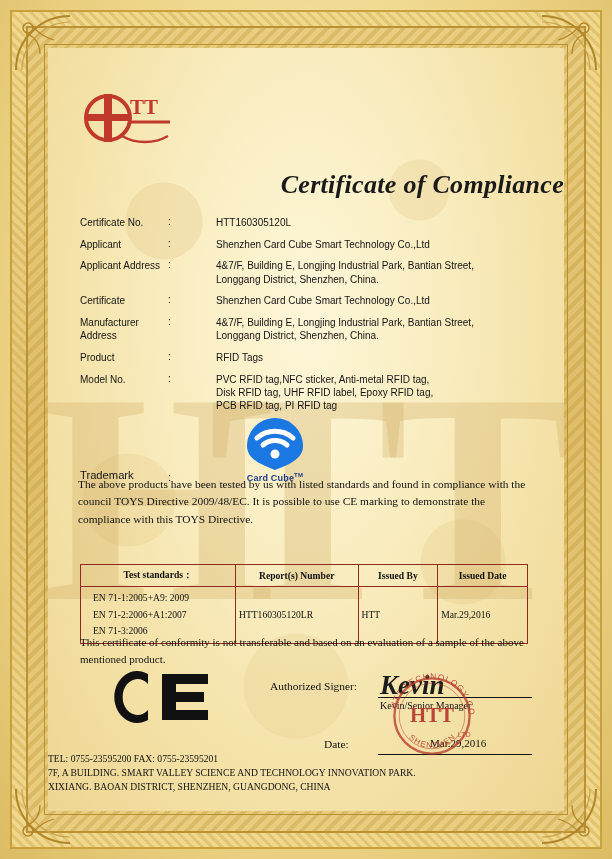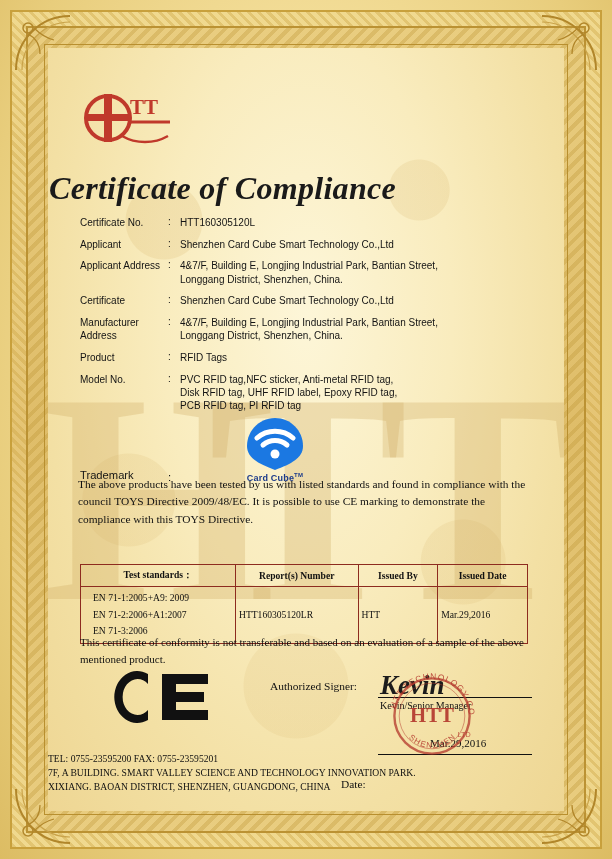--- a/index.html
+++ b/index.html
@@ -98,27 +98,27 @@
   }
   .logo {
     position: absolute;
     left: 30px;
     top: 42px;
     width: 96px;
     height: 64px;
   }
   .cert-title {
     position: absolute;
-    left: 1px; right: 0;
+    left: 18px; right: 0;
     top: 122px;
-    text-align: left;
+    text-align: right;
     font-family: "Liberation Serif", serif;
     font-style: italic;
     font-weight: bold;
-    font-size: 32px;
+    font-size: 26px;
     color: #1a1a1a;
     letter-spacing: 0.3px;
   }
 
   .fields {
     position: absolute;
     left: 32px;
     top: 168px;
     width: 450px;
     font-size: 10px;
@@ -134,20 +134,21 @@
     flex: 0 0 88px;
     line-height: 1.32;
   }
   .fcolon {
     width: 12px;
     flex: 0 0 12px;
   }
   .fval {
     flex: 1 1 auto;
     line-height: 1.32;
+    margin-left: 36px;
   }
   .fval div { white-space: nowrap; }
 
   .trademark-row {
     position: absolute;
     left: 32px;
     top: 388px;
     width: 450px;
     display: flex;
     align-items: flex-end;
@@ -244,21 +245,21 @@
     font-style: italic;
     font-weight: bold;
     font-size: 27px;
     color: #1c1c1c;
   }
   .sig-sub {
     position: absolute;
     left: 110px; top: 20px;
     font-size: 10px;
   }
-  .date-label { position: absolute; left: 71px; top: 58px; margin-top: 40px; }
+  .date-label { position: absolute; left: 54px; top: 58px; }
   .date-line {
     position: absolute;
     left: 108px; top: 74px; width: 154px;
     border-bottom: 1px solid #111;
   }
   .date-val {
     position: absolute;
     left: 160px; top: 57px;
     font-size: 11px;
   }

